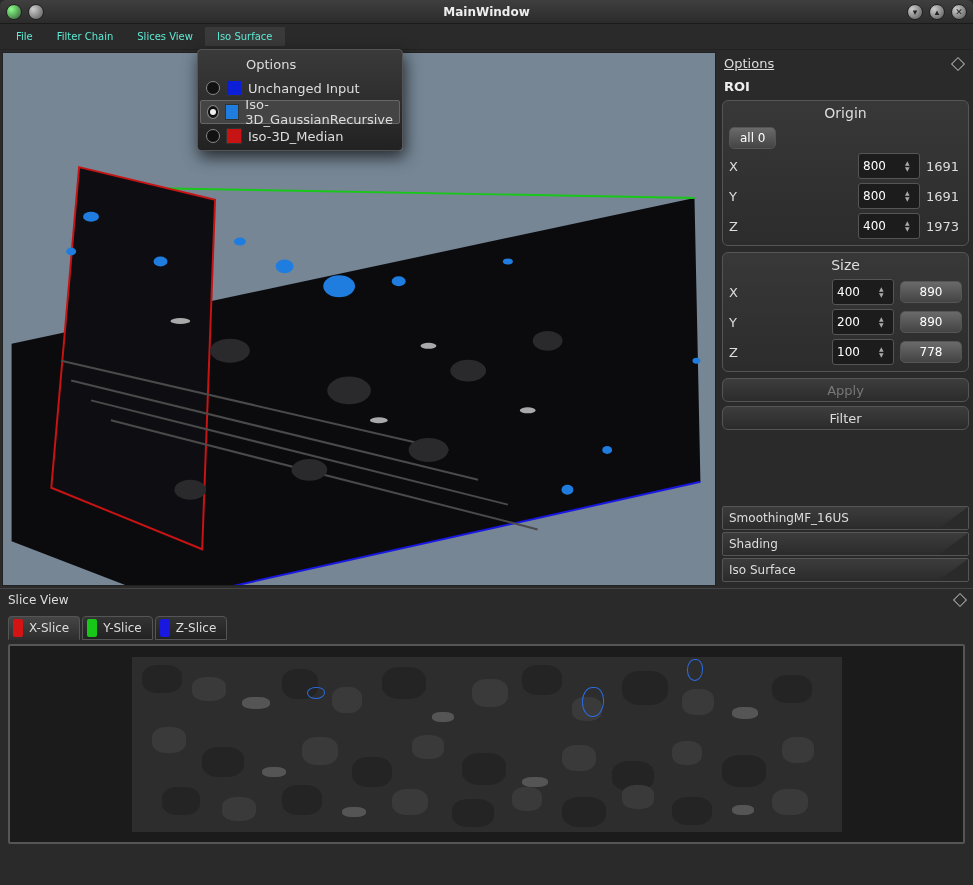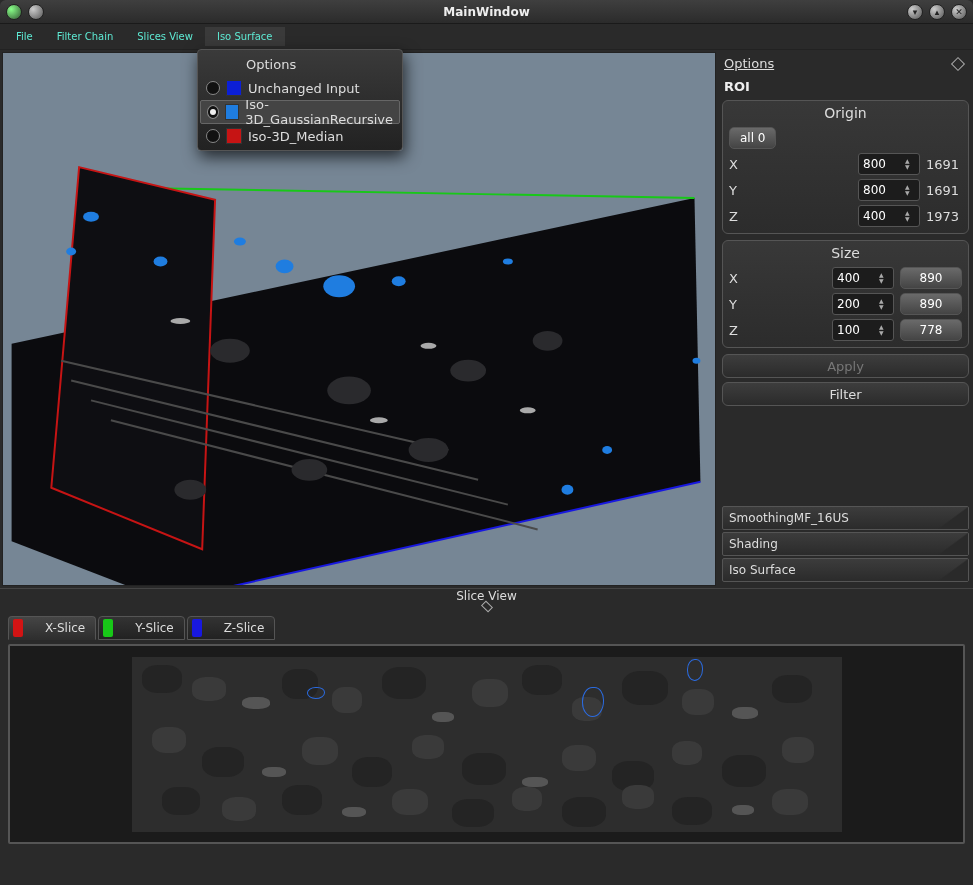--- a/index.html
+++ b/index.html
@@ -27,35 +27,35 @@
   .upper { display: flex; height: 538px; }
   .viewport3d { flex: 1; margin: 2px; background: #768695; position: relative; overflow: hidden; border: 1px solid #222; }
   .optionsPanel { width: 255px; background: #2a2a2a; display: flex; flex-direction: column; padding: 4px; }
   .optHeader { display: flex; align-items: center; justify-content: space-between; padding: 2px 6px 6px 2px; text-decoration: underline; }
   .diamond { width: 10px; height: 10px; border: 1px solid #aaa; transform: rotate(45deg); }
   .roiTitle { font-weight: bold; font-size: 13px; color: #eee; padding: 2px 2px 6px 2px; }
   .fieldset { border: 1px solid #555; border-radius: 6px; margin-bottom: 6px; background: linear-gradient(to bottom, #383838, #2c2c2c); }
   .fieldset .legend { text-align: center; padding: 4px 0; font-size: 14px; color: #ddd; }
   .fieldset .row { display: flex; align-items: center; padding: 2px 6px; gap: 6px; }
   .fieldset .rowlabel { width: 14px; font-size: 13px; color: #ddd; }
-  .spin { width: 62px; height: 22px; background: #1c1c1c; border: 1px solid #555; border-radius: 3px; color: #fff; font-size: 12px; padding: 0 4px; display: flex; align-items: center; justify-content: space-between; }
+  .spin { width: 62px; height: 22px; background: #1c1c1c; border: 1px solid #555; border-radius: 3px; color: #fff; font-size: 12px; padding: 12px 4px; display: flex; align-items: center; justify-content: space-between; }
   .spin .arrows { width: 10px; display: flex; flex-direction: column; gap: 0; }
   .spin .arrows span { font-size: 6px; line-height: 6px; color: #aaa; }
   .rangeTxt { font-size: 13px; color: #ddd; min-width: 36px; }
   .smallbtn { height: 22px; background: linear-gradient(to bottom, #4a4a4a, #2e2e2e); border: 1px solid #555; border-radius: 5px; color: #ddd; font-size: 12px; display: inline-flex; align-items: center; justify-content: center; padding: 0 10px; }
   .smallbtn.light { background: linear-gradient(to bottom, #6a6a6a, #444); color: #fff; }
   .widebtn { width: 100%; height: 24px; border-radius: 6px; border: 1px solid #555; background: linear-gradient(to bottom, #3d3d3d, #2b2b2b); color: #ddd; font-size: 13px; display: flex; align-items: center; justify-content: center; margin-bottom: 4px; }
   .widebtn.disabled { color: #777; }
   .sectionTab { height: 24px; border: 1px solid #555; background: linear-gradient(to bottom, #3c3c3c, #2b2b2b); border-radius: 2px; margin-bottom: 2px; display: flex; align-items: center; padding: 0 6px; font-size: 12px; color: #ddd; position: relative; }
   .sectionTab::after { content: ""; position: absolute; right: 0; top: 0; width: 30px; height: 100%; background: linear-gradient(to top left, #2a2a2a 48%, transparent 52%); }
   
-  .sliceHeader { height: 22px; display: flex; align-items: center; justify-content: space-between; padding: 0 8px; font-size: 12px; border-top: 1px solid #444; flex-direction: column; }
+  .sliceHeader { height: 22px; display: flex; align-items: center; justify-content: space-between; padding: 0 8px; font-size: 12px; border-top: 1px solid #444; }
   .slicePanel { padding: 6px 8px 8px 8px; }
   .sliceTabs { display: flex; gap: 2px; margin-bottom: 4px; }
-  .sliceTab { height: 24px; display: flex; align-items: center; border: 1px solid #555; border-radius: 4px 4px 0 0; background: linear-gradient(to bottom, #333, #222); padding: 0 10px 0 4px; gap: 22px; font-size: 12px; }
+  .sliceTab { height: 24px; display: flex; align-items: center; border: 1px solid #555; border-radius: 4px 4px 0 0; background: linear-gradient(to bottom, #333, #222); padding: 0 10px 0 4px; gap: 6px; font-size: 12px; }
   .sliceTab .sw { width: 10px; height: 18px; border-radius: 2px; }
   .sliceTab.active { background: linear-gradient(to bottom, #454545, #2e2e2e); border-bottom-color: #2e2e2e; }
   .sliceView { border: 2px solid #555; border-radius: 2px; height: 200px; background: #1b1b1b; display: flex; align-items: center; justify-content: center; overflow: hidden; }
   .sliceImg { width: 710px; height: 175px; background: #2d2d2d; position: relative; }
   
   .rock { position: absolute; border-radius: 40%; background: #3a3a3a; }
   .rock.d { background: #242424; }
   .rock.l { background: #555; }
   .blob { position: absolute; border: 1.5px solid #2b6be0; border-radius: 50% 45% 55% 50%; }
 </style>

